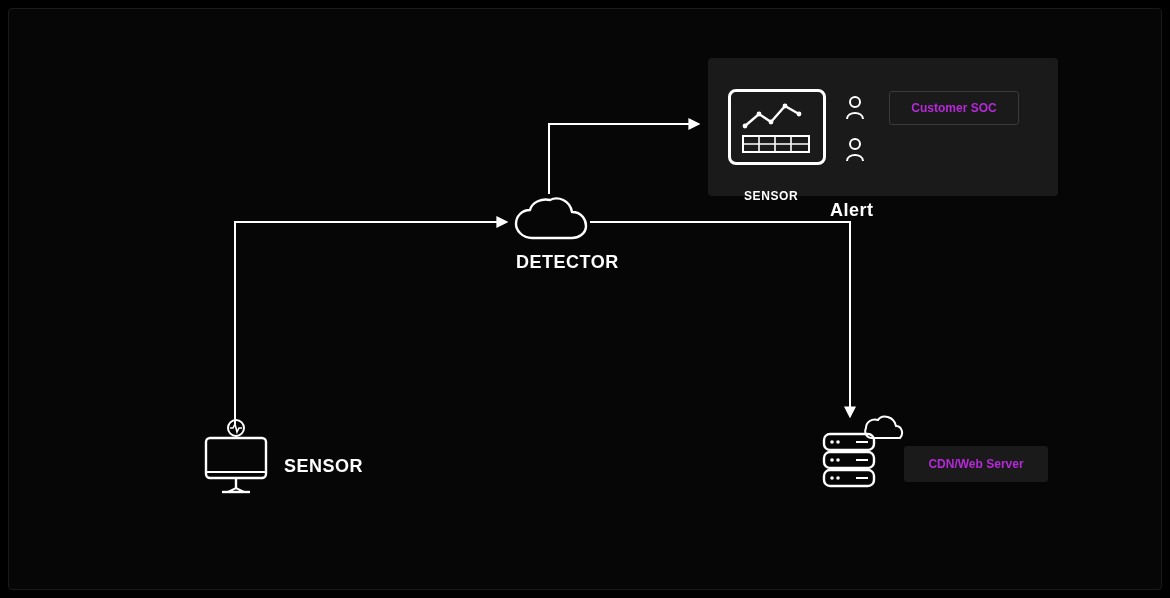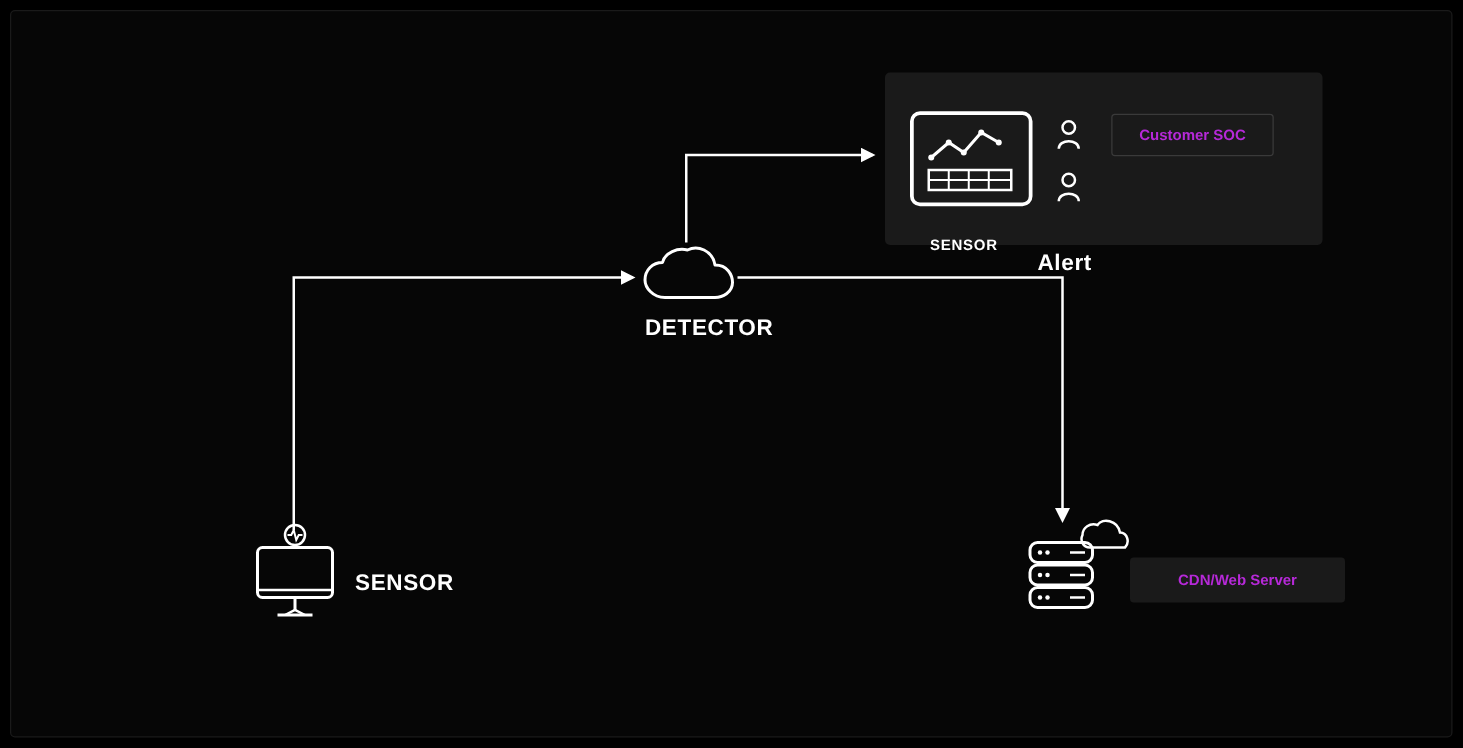--- a/index.html
+++ b/index.html
@@ -102,21 +102,21 @@
     justify-content: center;
     font-size: 12px;
     font-weight: 600;
     color: #b629d8; 
   }
   
   .cdn-box {
     position: absolute;
     left: 904px;
     top: 446px;
-    width: 172px;
+    width: 144px;
     height: 36px;
     background: #1a1a1a;
     border-radius: 3px;
     display: flex;
     align-items: center;
     justify-content: center;
     font-size: 12px;
     font-weight: 600;
     color: #b629d8;
   }

